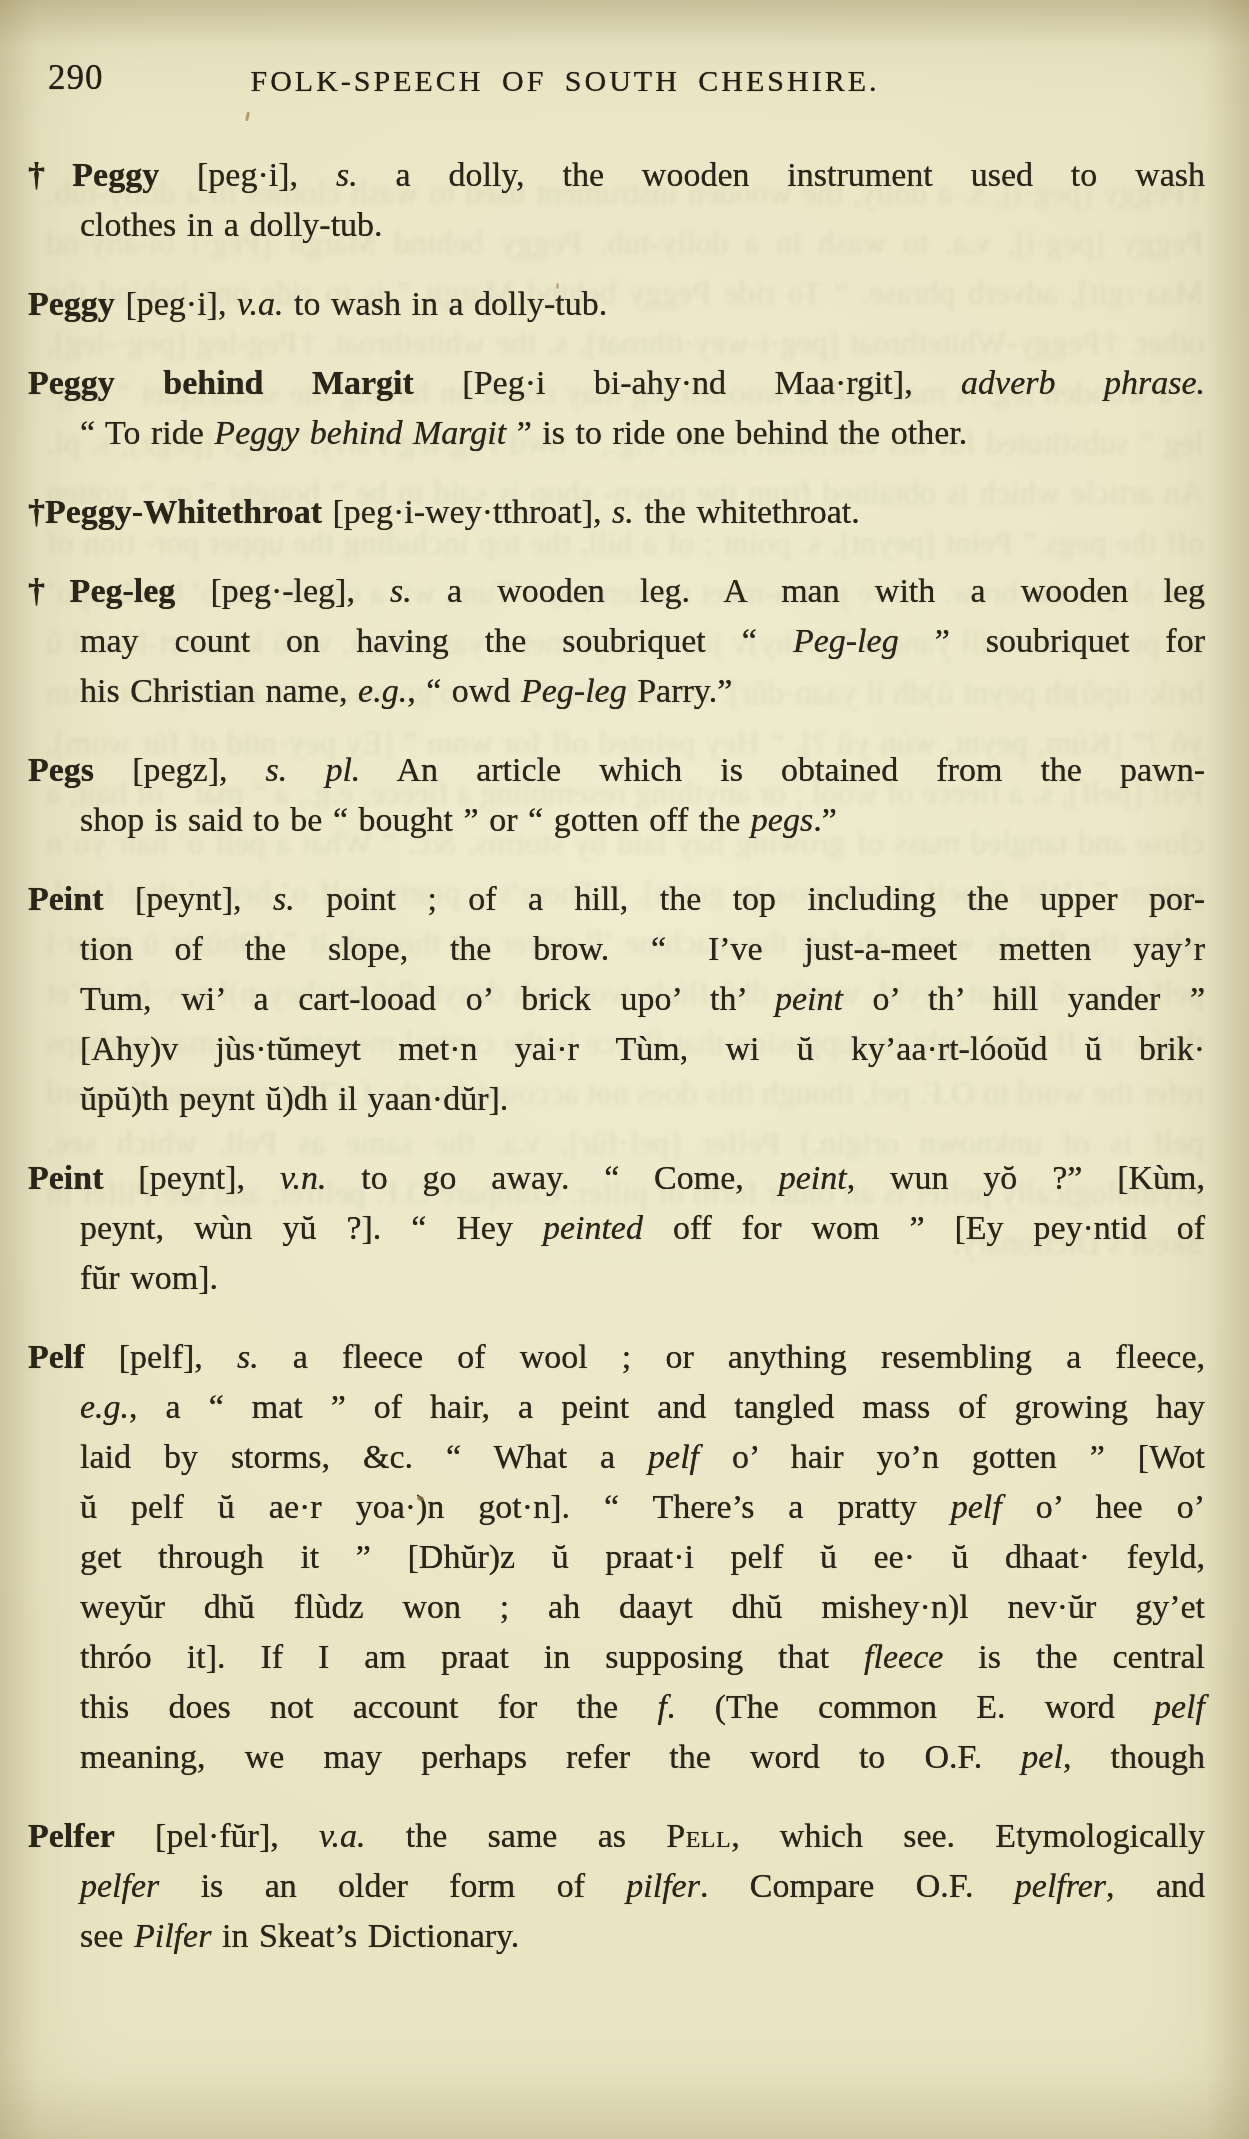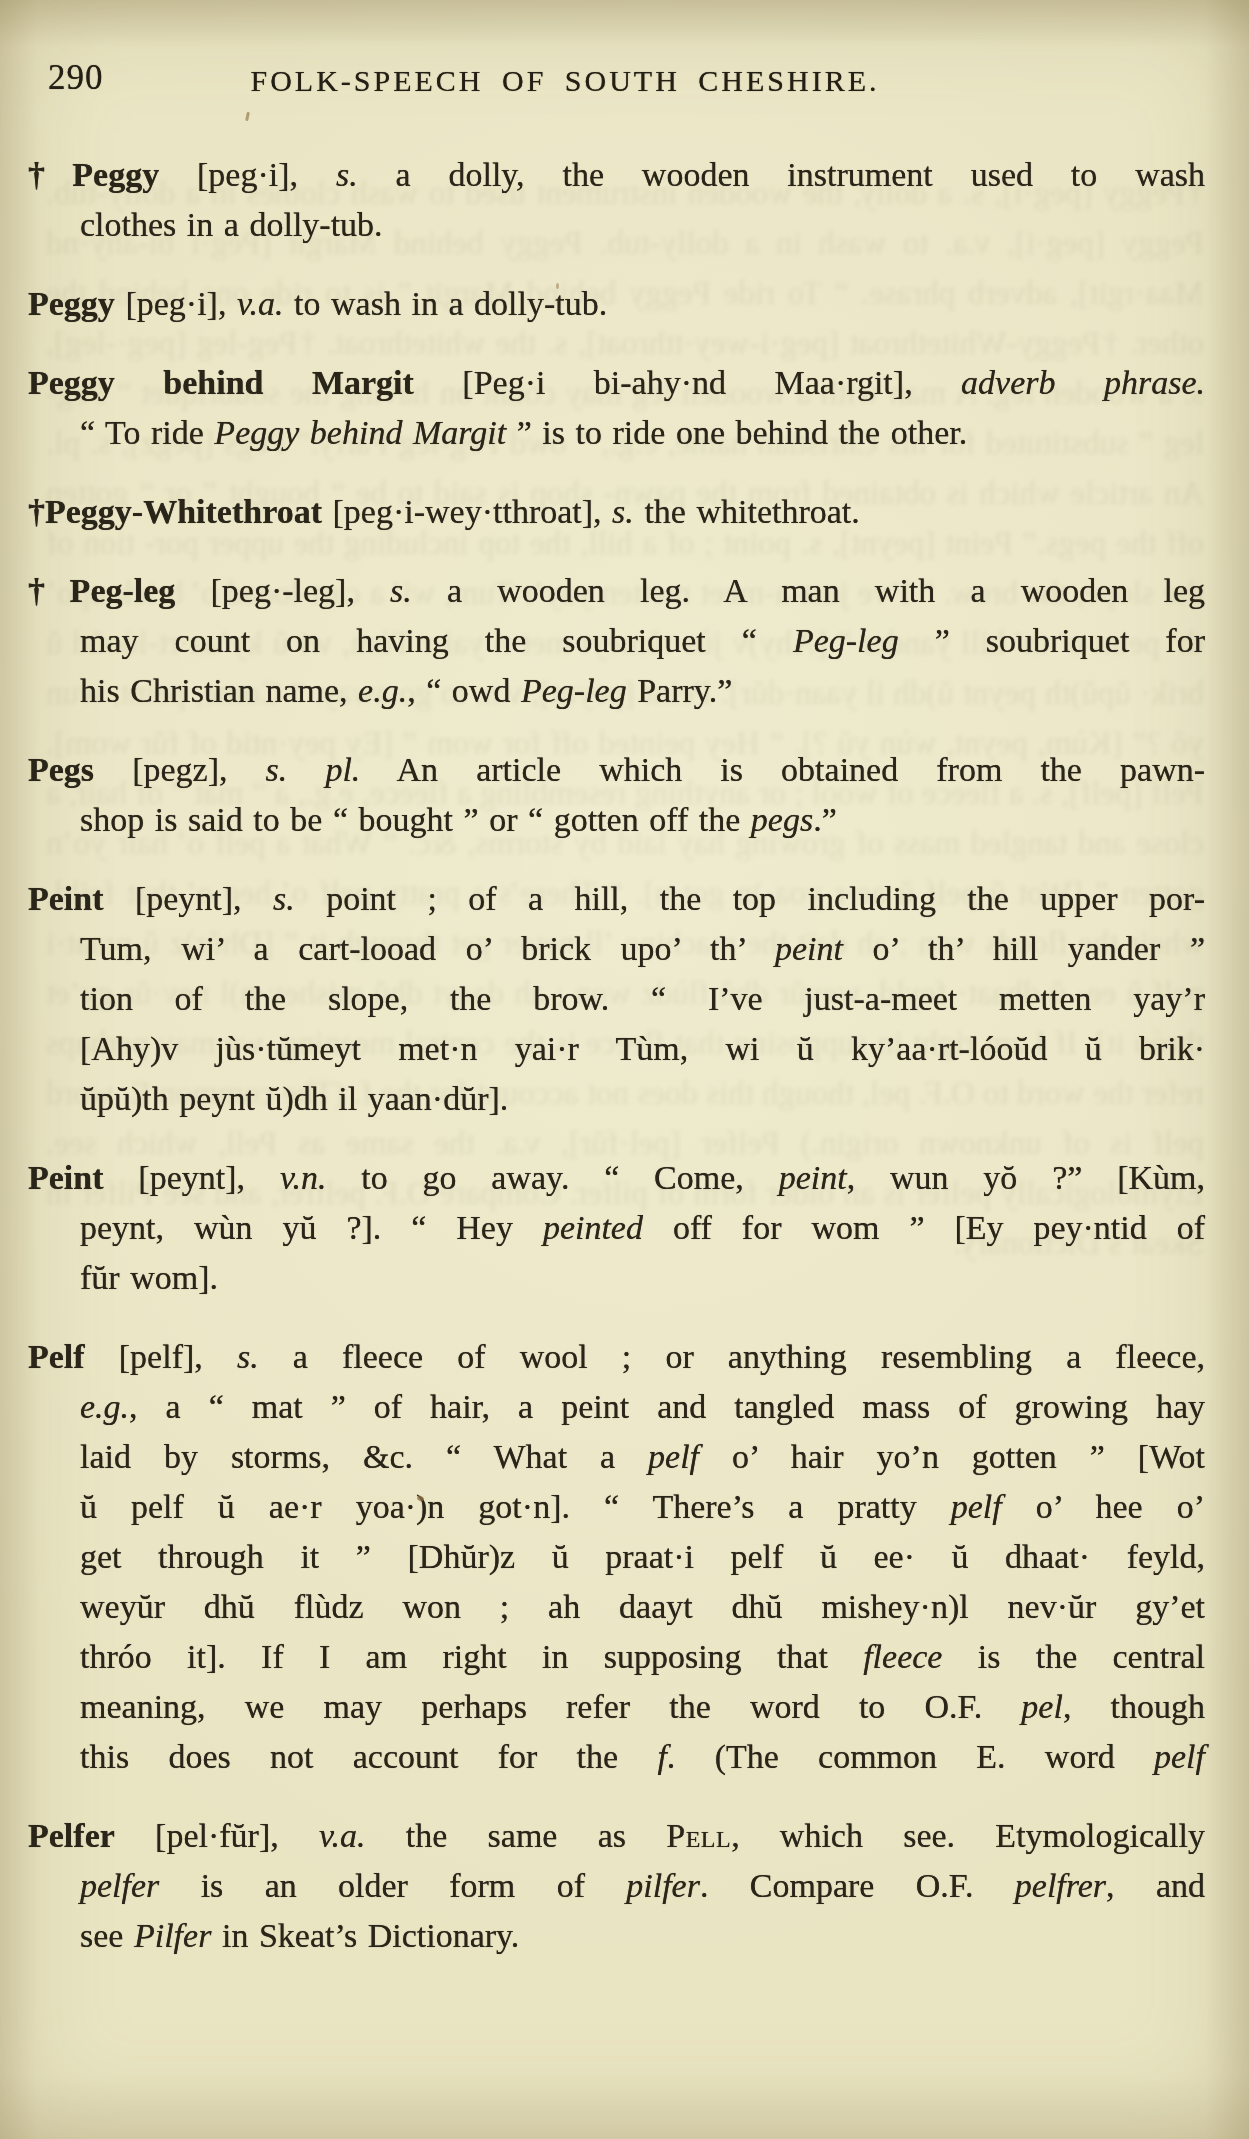--- a/index.html
+++ b/index.html
@@ -82,40 +82,40 @@
         <span class="line jst"><span class="seg b">†Peg-leg</span><span class="seg"> [peg·-leg], </span><span class="seg i">s.</span><span class="seg"> a wooden leg.  A man with a wooden leg</span></span>
         <span class="line indent jst"><span class="seg">may count on having the soubriquet “ </span><span class="seg i">Peg-leg</span><span class="seg"> ” soubriquet for</span></span>
         <span class="line indent"><span class="seg">his Christian name, </span><span class="seg i">e.g.</span><span class="seg">, “ owd </span><span class="seg i">Peg-leg</span><span class="seg"> Parry.”</span></span>
       </p>
       <p class="entry">
         <span class="line jst"><span class="seg b">Pegs</span><span class="seg"> [pegz], </span><span class="seg i">s. pl.</span><span class="seg">  An article which is obtained from the pawn-</span></span>
         <span class="line indent"><span class="seg">shop is said to be “ bought ” or “ gotten off the </span><span class="seg i">pegs</span><span class="seg">.”</span></span>
       </p>
       <p class="entry">
         <span class="line jst"><span class="seg b">Peint</span><span class="seg"> [peynt], </span><span class="seg i">s.</span><span class="seg"> point ; of a hill, the top including the upper por-</span></span>
+        <span class="line indent jst"><span class="seg">tion of the slope, the brow.  “ I’ve just-a-meet metten yay’r</span></span>
         <span class="line indent jst"><span class="seg">Tum, wi’ a cart-looad o’ brick upo’ th’ </span><span class="seg i">peint</span><span class="seg"> o’ th’ hill yander ”</span></span>
-        <span class="line indent jst"><span class="seg">tion of the slope, the brow.  “ I’ve just-a-meet metten yay’r</span></span>
         <span class="line indent jst"><span class="seg">[Ahy)v jùs·tŭmeyt met·n yai·r Tùm, wi ŭ ky’aa·rt-lóoŭd ŭ brik·</span></span>
         <span class="line indent"><span class="seg">ŭpŭ)th peynt ŭ)dh il yaan·dŭr].</span></span>
       </p>
       <p class="entry">
         <span class="line jst"><span class="seg b">Peint</span><span class="seg"> [peynt], </span><span class="seg i">v.n.</span><span class="seg"> to go away.  “ Come, </span><span class="seg i">peint</span><span class="seg">, wun yŏ ?” [Kùm,</span></span>
         <span class="line indent jst"><span class="seg">peynt, wùn yŭ ?].  “ Hey </span><span class="seg i">peinted</span><span class="seg"> off for wom ” [Ey pey·ntid of</span></span>
         <span class="line indent"><span class="seg">fŭr wom].</span></span>
       </p>
       <p class="entry">
         <span class="line jst"><span class="seg b">Pelf</span><span class="seg"> [pelf], </span><span class="seg i">s.</span><span class="seg"> a fleece of wool ;  or anything resembling a fleece,</span></span>
         <span class="line indent jst"><span class="seg i">e.g.</span><span class="seg">, a “ mat ” of hair, a peint and tangled mass of growing hay</span></span>
         <span class="line indent jst"><span class="seg">laid by storms, &amp;c.  “ What a </span><span class="seg i">pelf</span><span class="seg"> o’ hair yo’n gotten ” [Wot</span></span>
         <span class="line indent jst"><span class="seg">ŭ pelf ŭ ae·r yoa·)n got·n].  “ There’s a pratty </span><span class="seg i">pelf</span><span class="seg"> o’ hee o’</span></span>
         <span class="line indent jst"><span class="seg">get through it ” [Dhŭr)z ŭ praat·i pelf ŭ ee· ŭ dhaat· feyld,</span></span>
         <span class="line indent jst"><span class="seg">weyŭr dhŭ flùdz won ; ah daayt dhŭ mishey·n)l nev·ŭr gy’et</span></span>
-        <span class="line indent jst"><span class="seg">thróo it].  If I am right in supposing that </span><span class="seg i">fleece</span><span class="seg"> is the central</span></span>
+        <span class="line indent jst"><span class="seg">thróo it].  If I am praat in supposing that </span><span class="seg i">fleece</span><span class="seg"> is the central</span></span>
+        <span class="line indent jst"><span class="seg">this does not account for the </span><span class="seg i">f</span><span class="seg">.  (The common E. word </span><span class="seg i">pelf</span></span>
         <span class="line indent jst"><span class="seg">meaning, we may perhaps refer the word to O.F. </span><span class="seg i">pel</span><span class="seg">, though</span></span>
-        <span class="line indent jst"><span class="seg">this does not account for the </span><span class="seg i">f</span><span class="seg">.  (The common E. word </span><span class="seg i">pelf</span></span>
       </p>
       <p class="entry">
         <span class="line jst"><span class="seg b">Pelfer</span><span class="seg"> [pel·fŭr], </span><span class="seg i">v.a.</span><span class="seg"> the same as </span><span class="seg sc">Pell</span><span class="seg">, which see.  Etymologically</span></span>
         <span class="line indent jst"><span class="seg i">pelfer</span><span class="seg"> is an older form of </span><span class="seg i">pilfer</span><span class="seg">.  Compare O.F. </span><span class="seg i">pelfrer</span><span class="seg">, and</span></span>
         <span class="line indent"><span class="seg">see </span><span class="seg i">Pilfer</span><span class="seg"> in Skeat’s Dictionary.</span></span>
       </p>
     </div>
 
   <div class="speck speck1"></div>
   <div class="speck speck2"></div>

